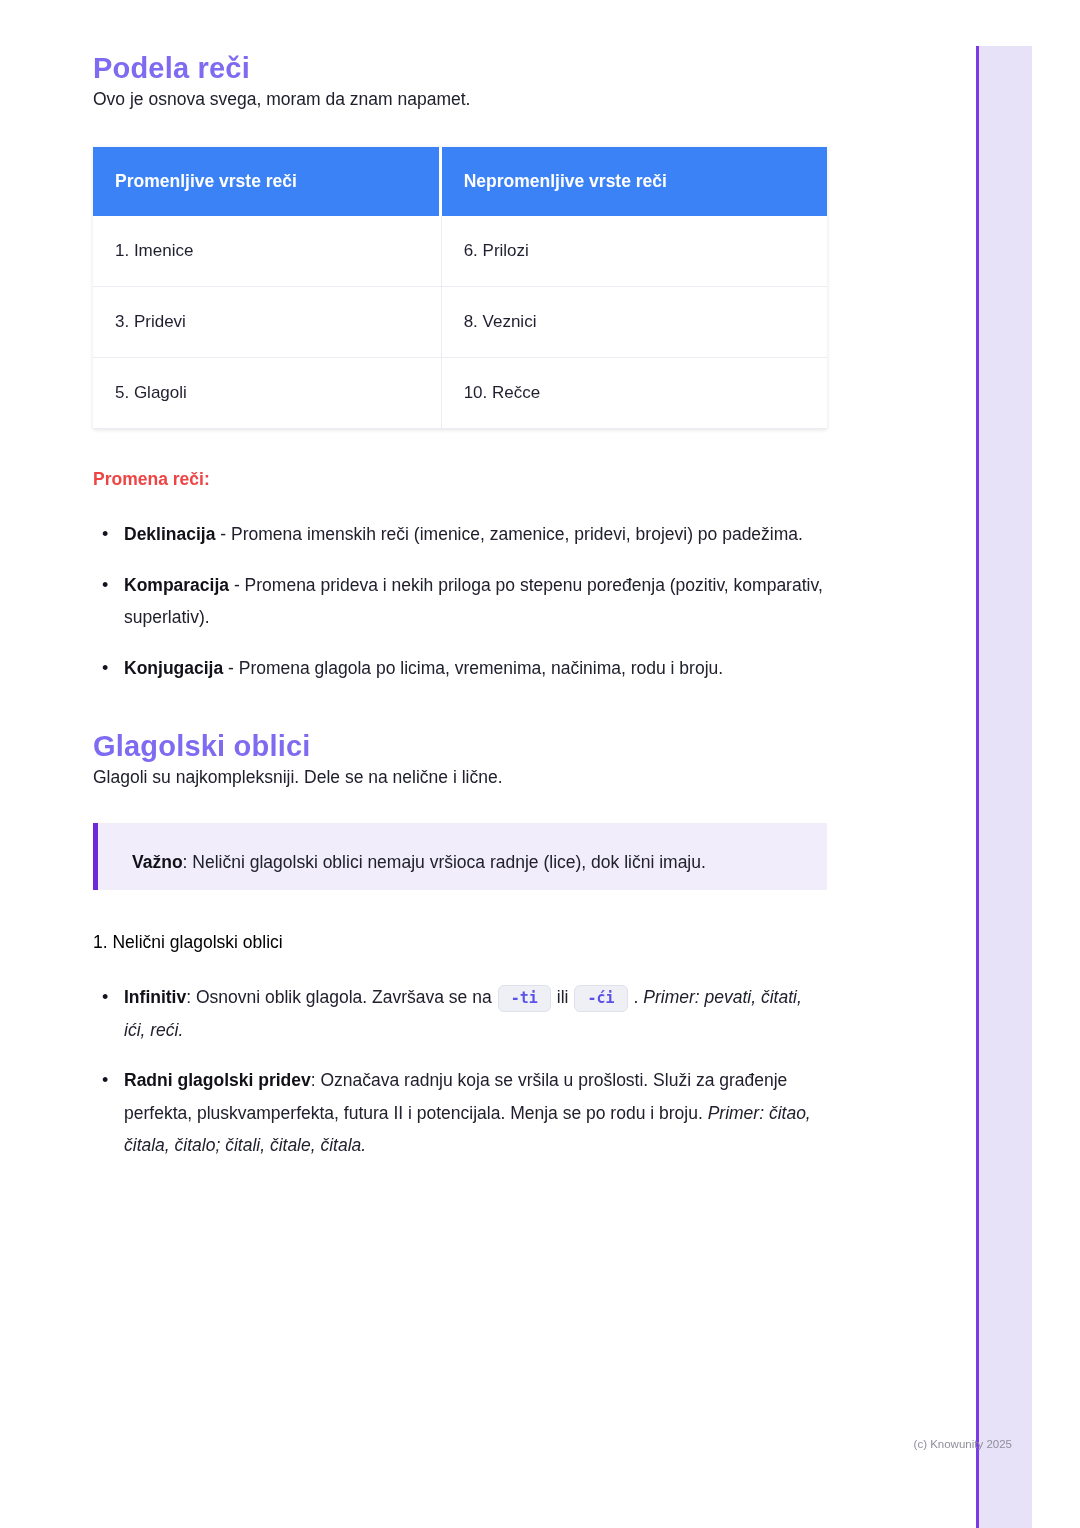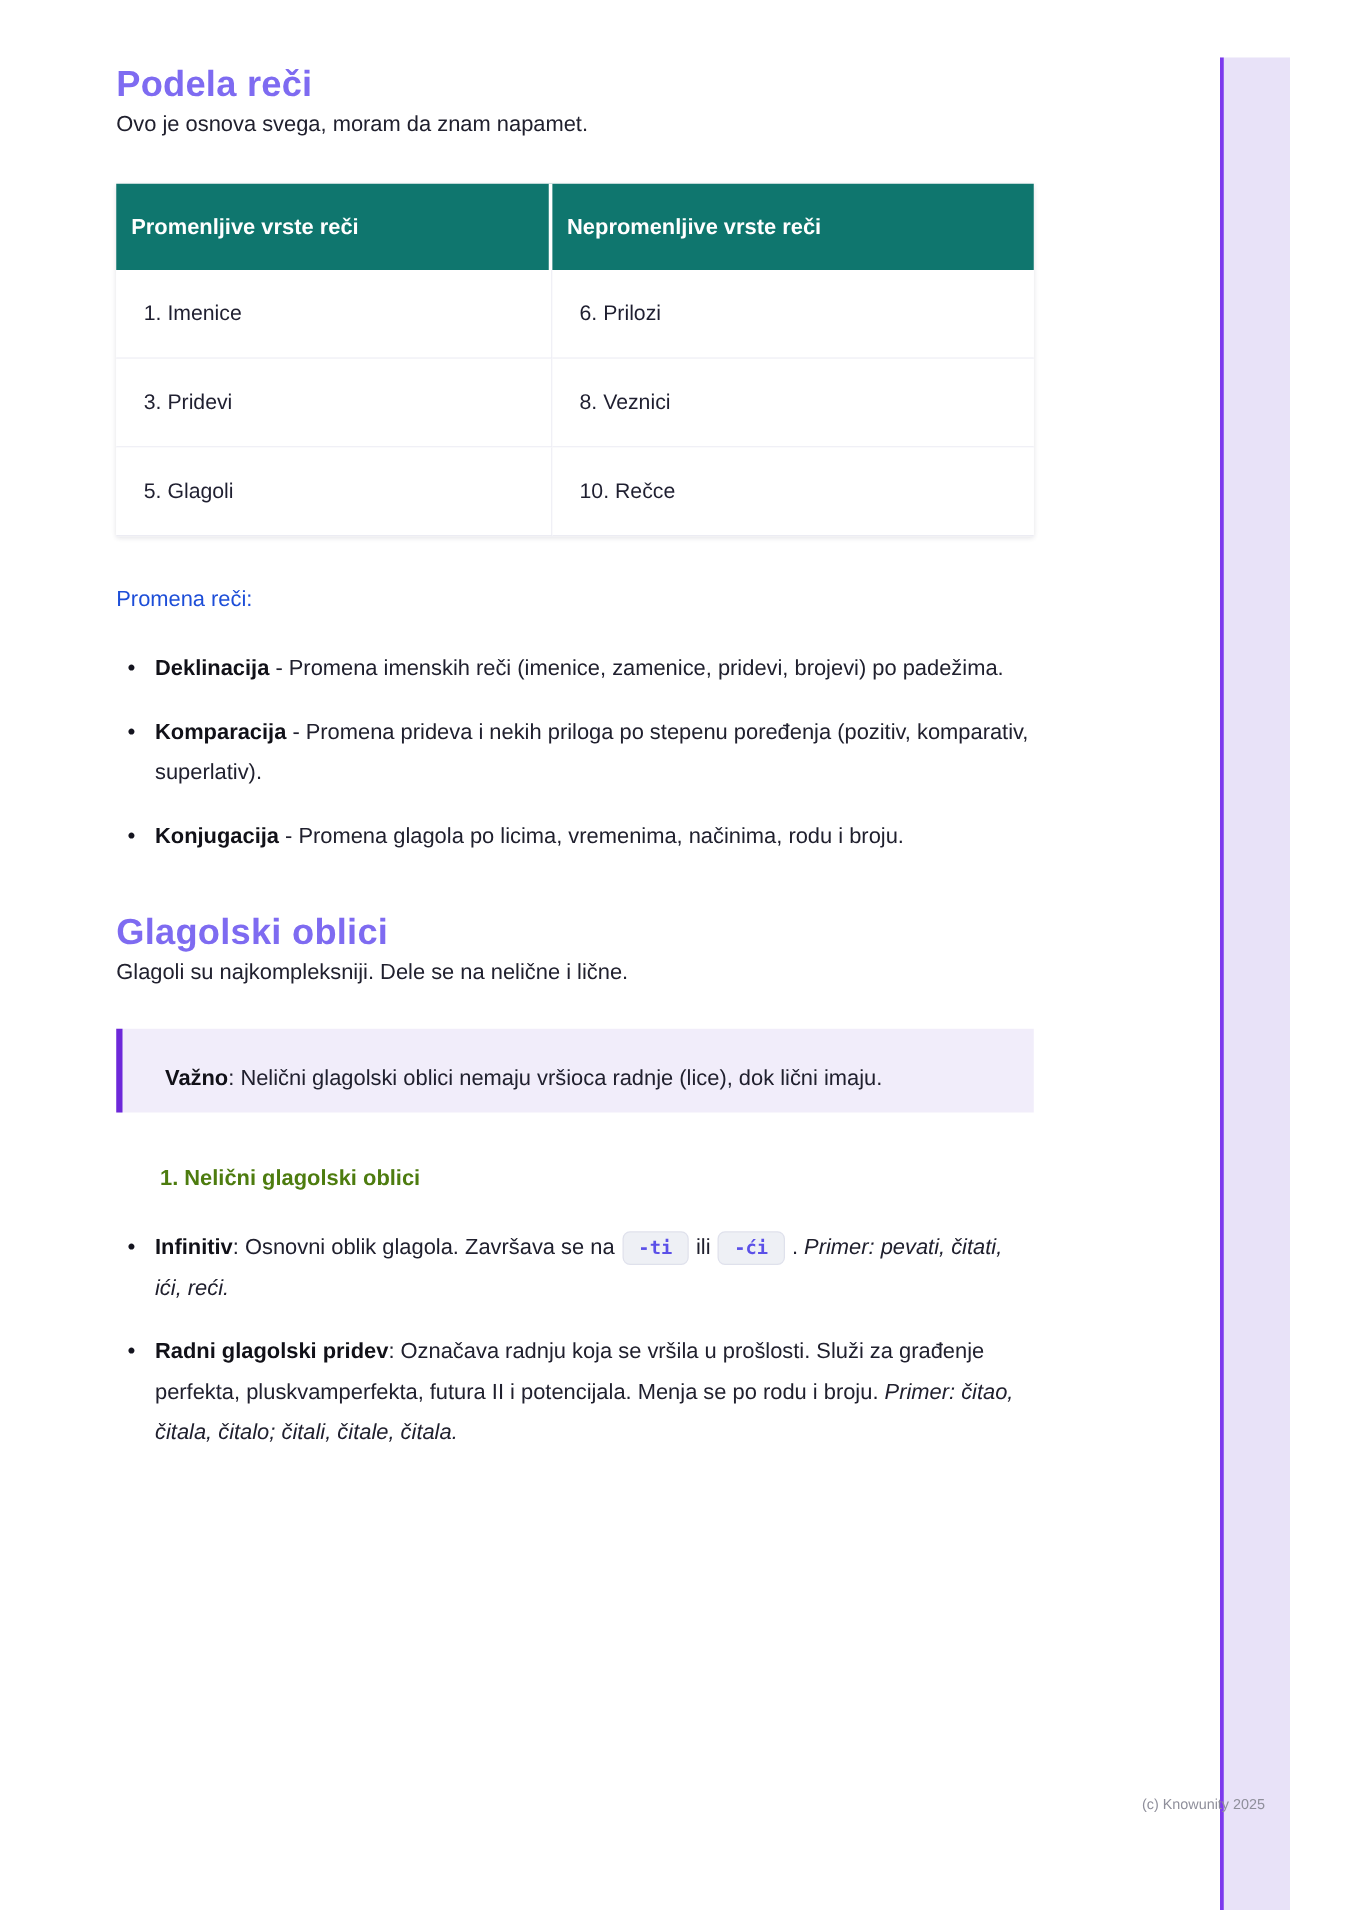--- a/index.html
+++ b/index.html
@@ -23,51 +23,51 @@
   h1.second { margin-top:46px; }
   p.intro { font-size:17.5px; line-height:1.6; color:#20202e; }
 
   .table-wrap {
     margin-top:34px;
     box-shadow:0 1px 4px rgba(25,25,60,.12);
     border-radius:2px;
   }
   table.word-table { width:100%; border-collapse:separate; border-spacing:0; }
   table.word-table th {
-    background:#0f766e; color:#ffffff; text-align:left;
-    font-size:17.5px; font-weight:700; padding:24px 12px;
+    background:#3b82f6; color:#ffffff; text-align:left;
+    font-size:17.5px; font-weight:700; padding:24px 22px;
   }
   table.word-table th:first-child { border-right:3px solid #ffffff; width:47.5%; }
   table.word-table td {
     font-size:17px; padding:25px 22px; background:#ffffff;
     border-bottom:1px solid #ececf3;
   }
   table.word-table td:first-child { border-right:1px solid #ececf3; }
   table.word-table tr.alt td { background:#f7f7fa; }
 
-  .promena-heading { margin-top:40px; font-size:17.5px; font-weight:400; color:#1d4ed8; }
+  .promena-heading { margin-top:40px; font-size:17.5px; font-weight:700; color:#ef4444; }
 
   ul.bullet-list { margin-top:28px; list-style:none; }
   ul.bullet-list li {
     position:relative; padding-left:31px; margin-bottom:18px;
     font-size:17.5px; line-height:1.86; color:#20202e;
   }
   ul.bullet-list li::before {
     content:"•"; position:absolute; left:9px; top:0;
     font-size:18px; color:#14141f;
   }
   strong.term { color:#111118; font-weight:700; }
 
   .callout {
     margin-top:32px; background:#f1edfa; border-left:5px solid #6d28d9;
     padding:22px 30px 9px 34px; font-size:17.5px; line-height:2.05;
     text-align:justify; color:#20202e;
   }
 
-  .sub-heading { margin-top:42px; font-size:17.5px; font-weight:700; color:#4d7c0f;margin-left:35px; }
+  .sub-heading { margin-top:42px; font-size:17.5px; font-weight:400; color:#000000; }
 
   .code-chip {
     display:inline-block; background:#eef0f5; border:1px solid #dfe1ec;
     border-radius:6px; padding:1px 12px; margin:0 6px;
     font-family:"DejaVu Sans Mono","Liberation Mono",monospace;
     font-size:15px; font-weight:700; color:#5b50e8; line-height:1.5;
     vertical-align:baseline;
   }
   em.example { font-style:italic; color:#20202e; }
 

